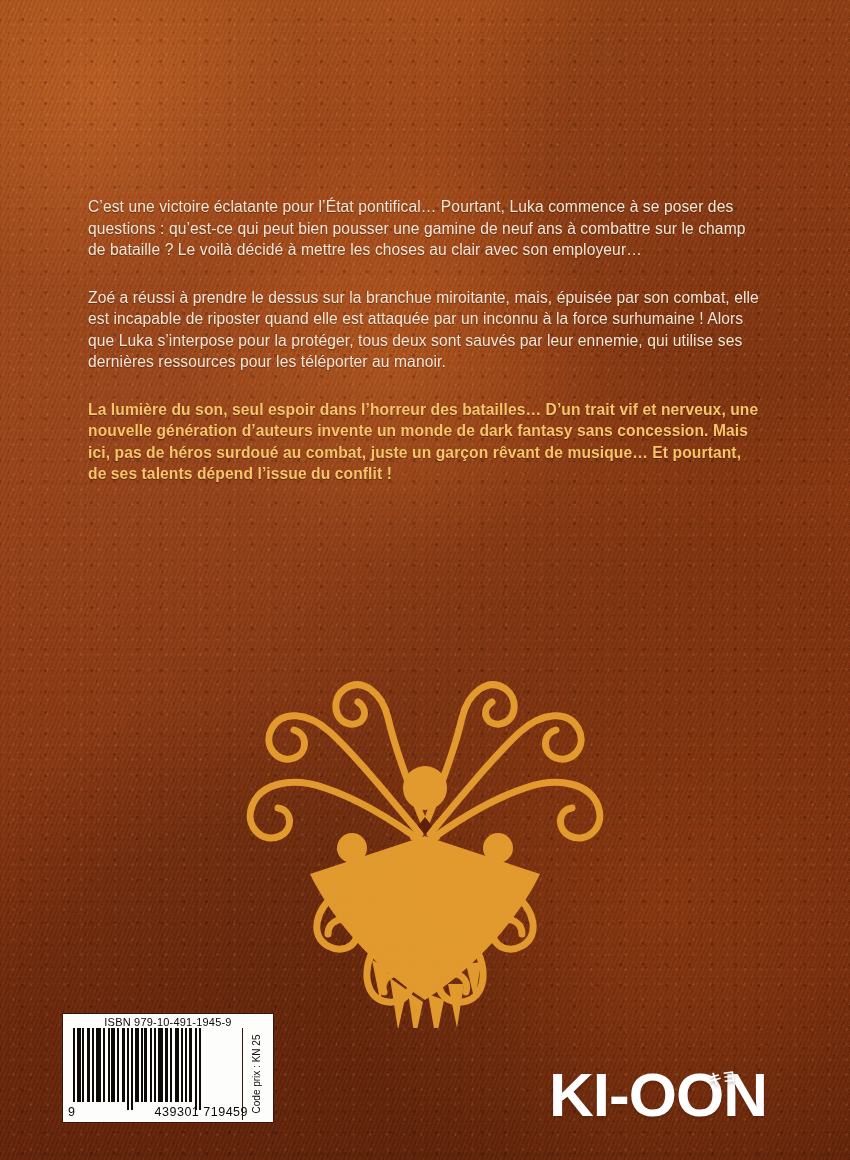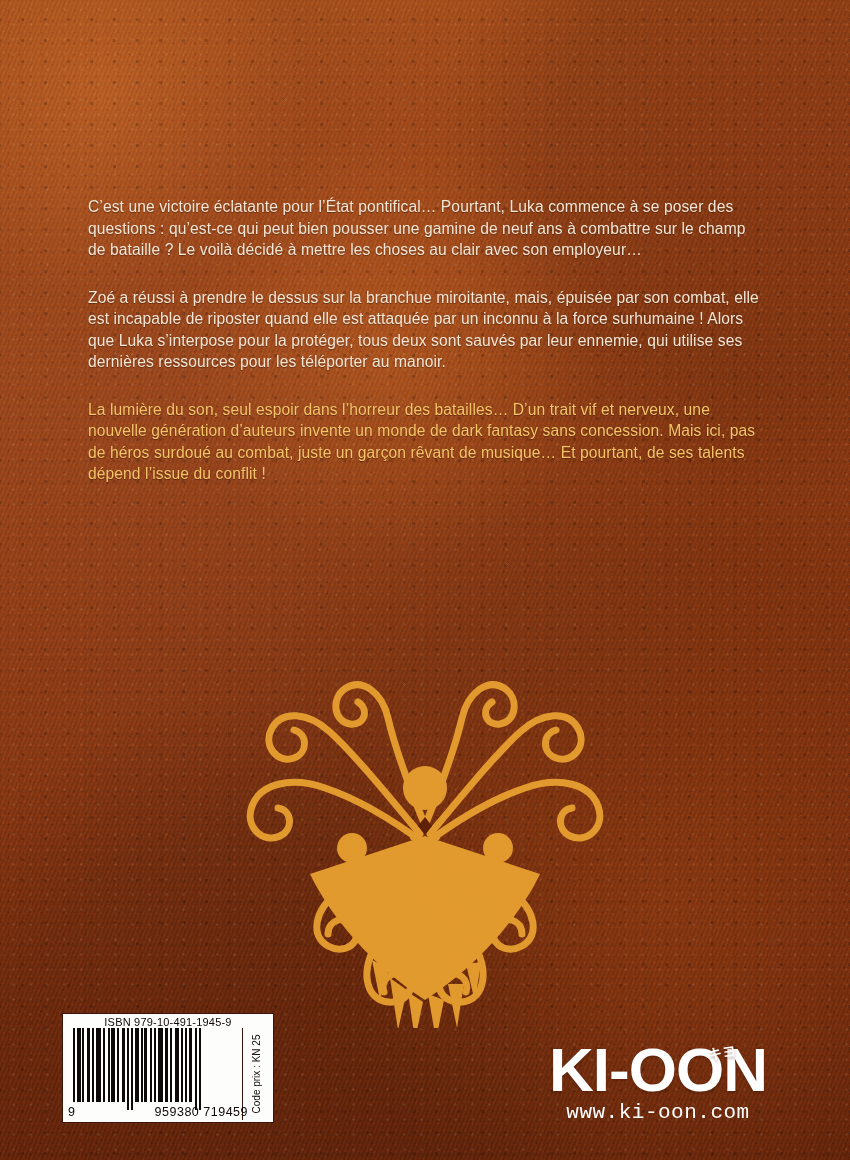--- a/index.html
+++ b/index.html
@@ -62,21 +62,21 @@
   .blurb p {
     margin: 0 0 26px 0;
     color: #f4e7d6;
     font-size: 15.6px;
     line-height: 21.5px;
     letter-spacing: .1px;
     text-shadow: 0 1px 1px rgba(50,18,4,0.55);
   }
   .blurb p.pitch {
     color: #f6c56a;
-    font-weight: normal;
+    font-weight: bold;
     margin-bottom: 8px;
     text-shadow: 0 1px 1px rgba(60,22,6,0.6);
   }
 
   
   .emblem {
     position: absolute;
     left: 140px;
     top: 648px;
     width: 570px;
@@ -315,25 +315,24 @@
           <i class="tall" style="width:2px"></i>
           <i class="sp" style="width:2px"></i>
           <i class="tall" style="width:2px"></i>
       </div>
       <div class="price-rail">
         <span>Code prix : KN 25</span>
       </div>
     </div>
     <div class="bc-digits">
       <span>9</span>
-      <span>959380 719459</span>
+      <span>439301 719459</span>
     </div>
   </div>
 
   <div class="publisher">
     <div class="kioon">
       <span>KI-OON</span>
       <span class="jp">キヨ</span>
     </div>
-    <div class="weburl">www.ki-oon.com</div>
   </div>
 
 </div>
 
 </body></html>

